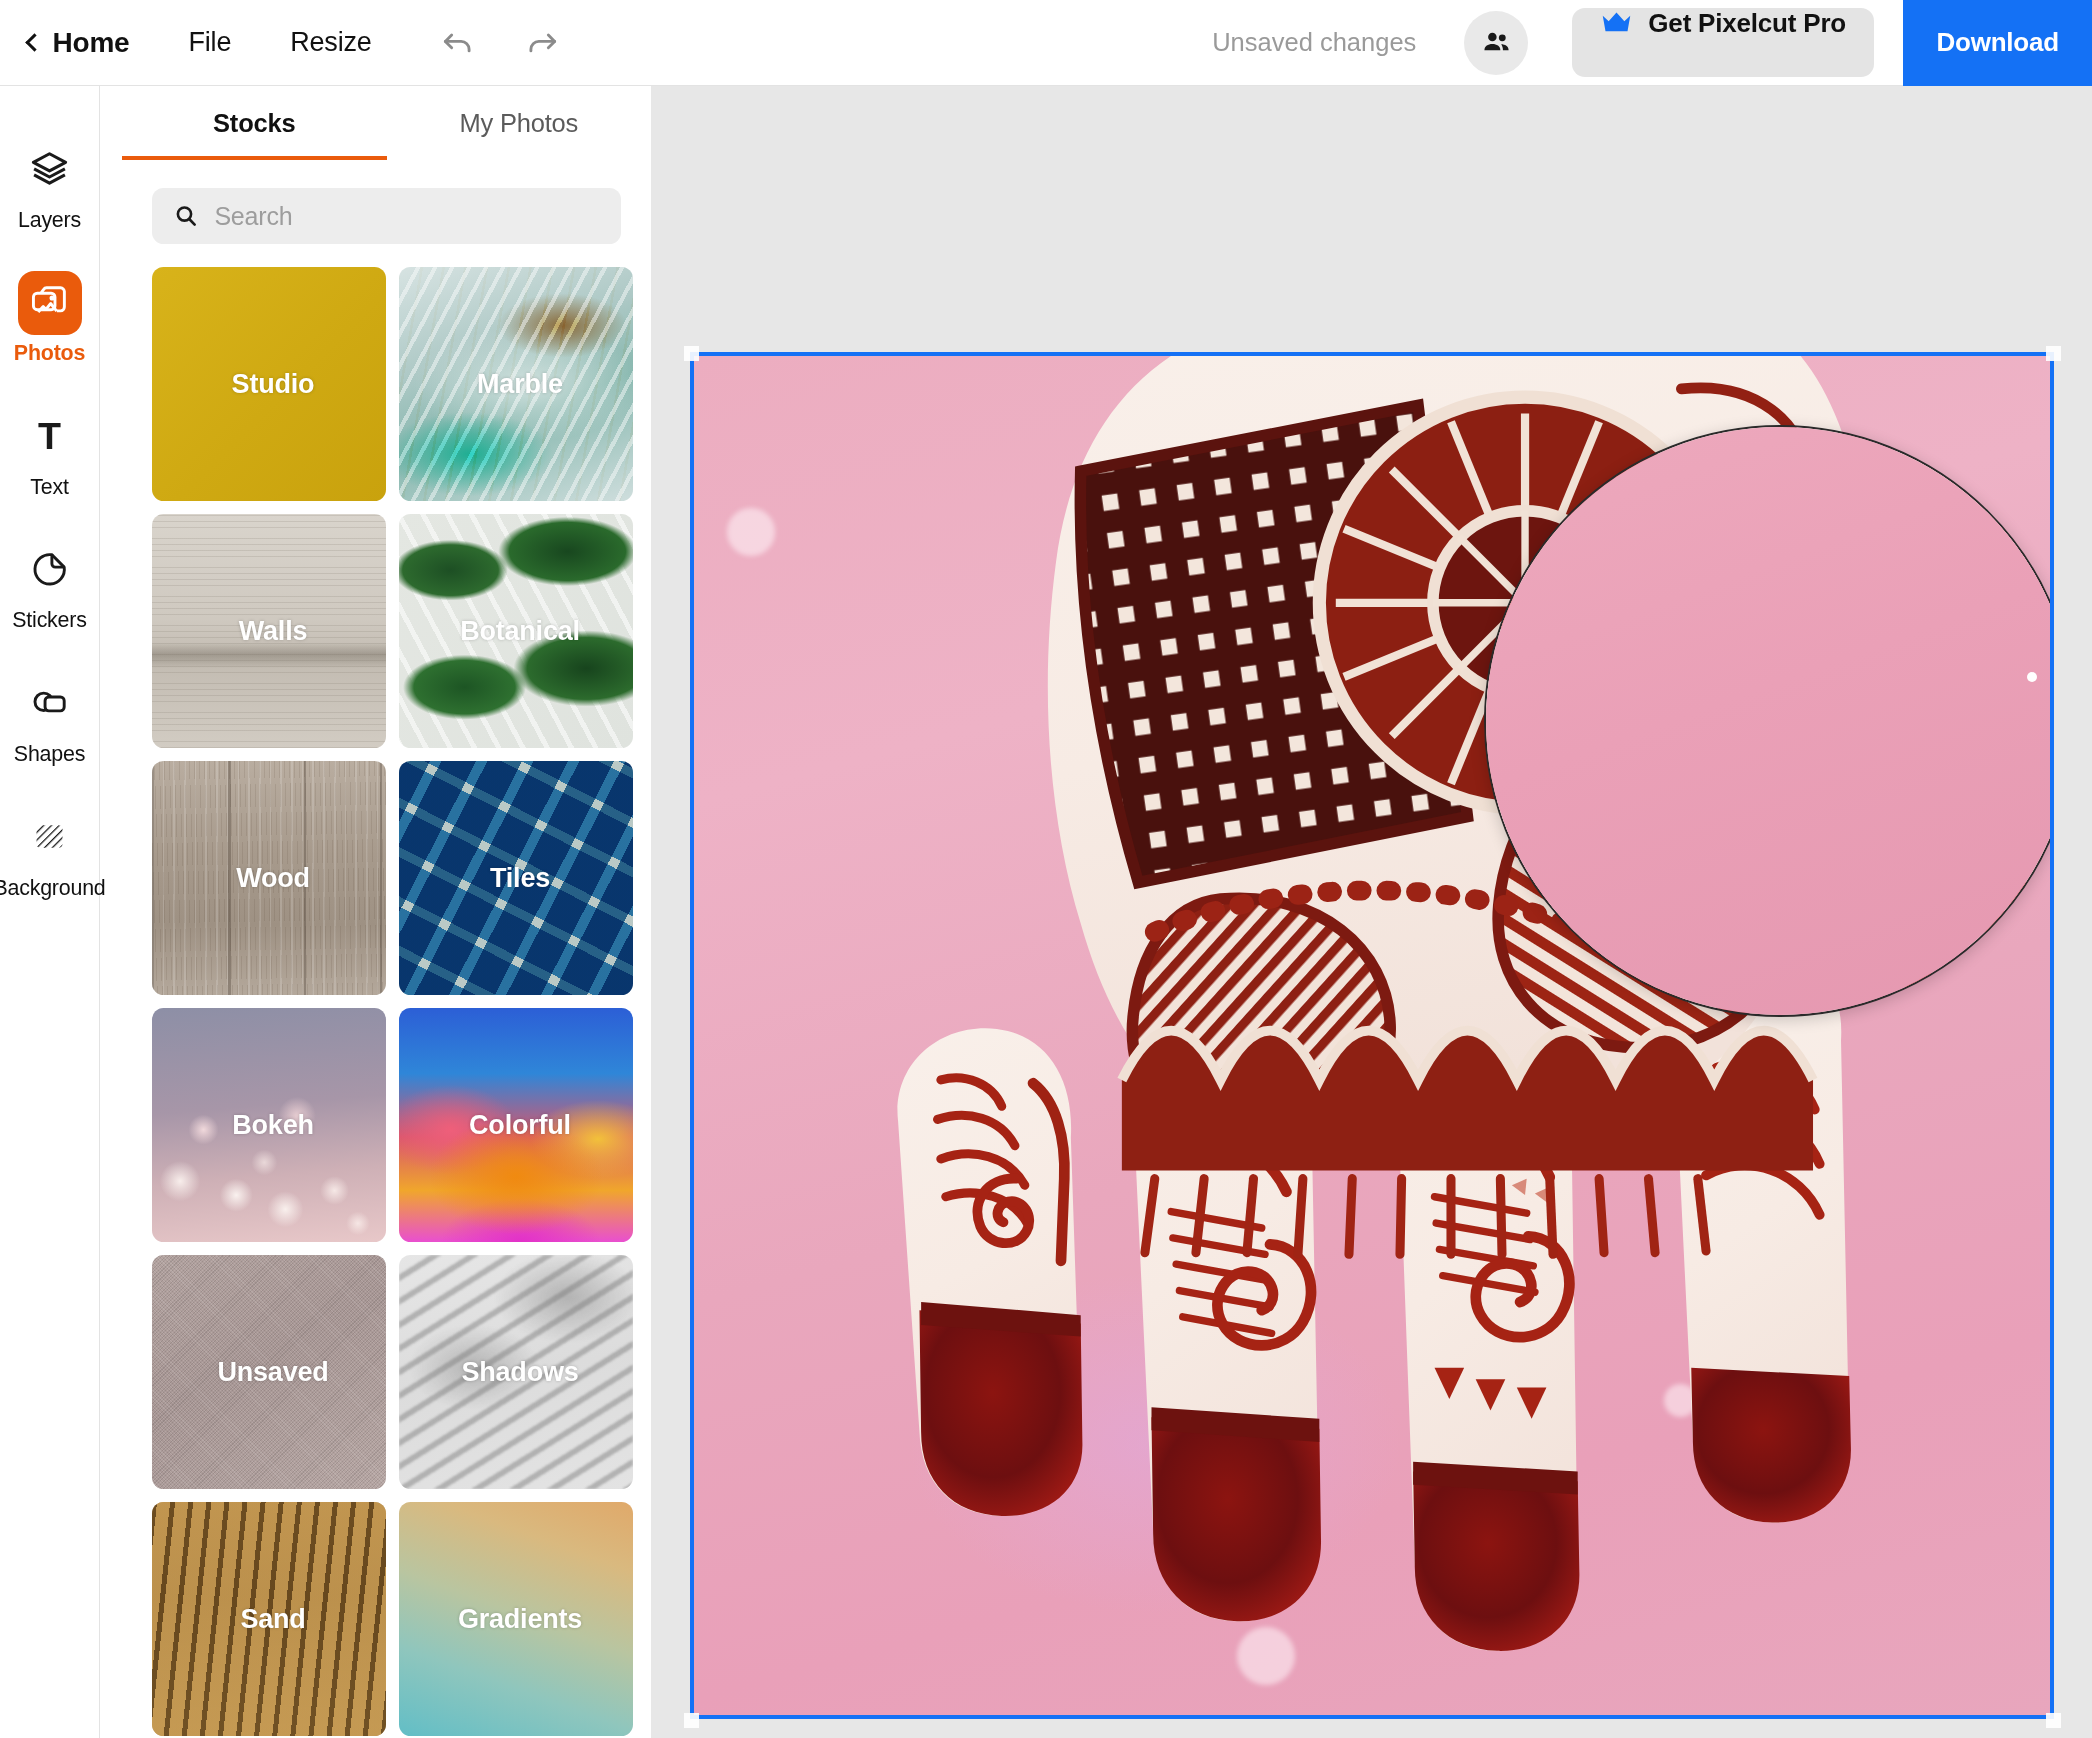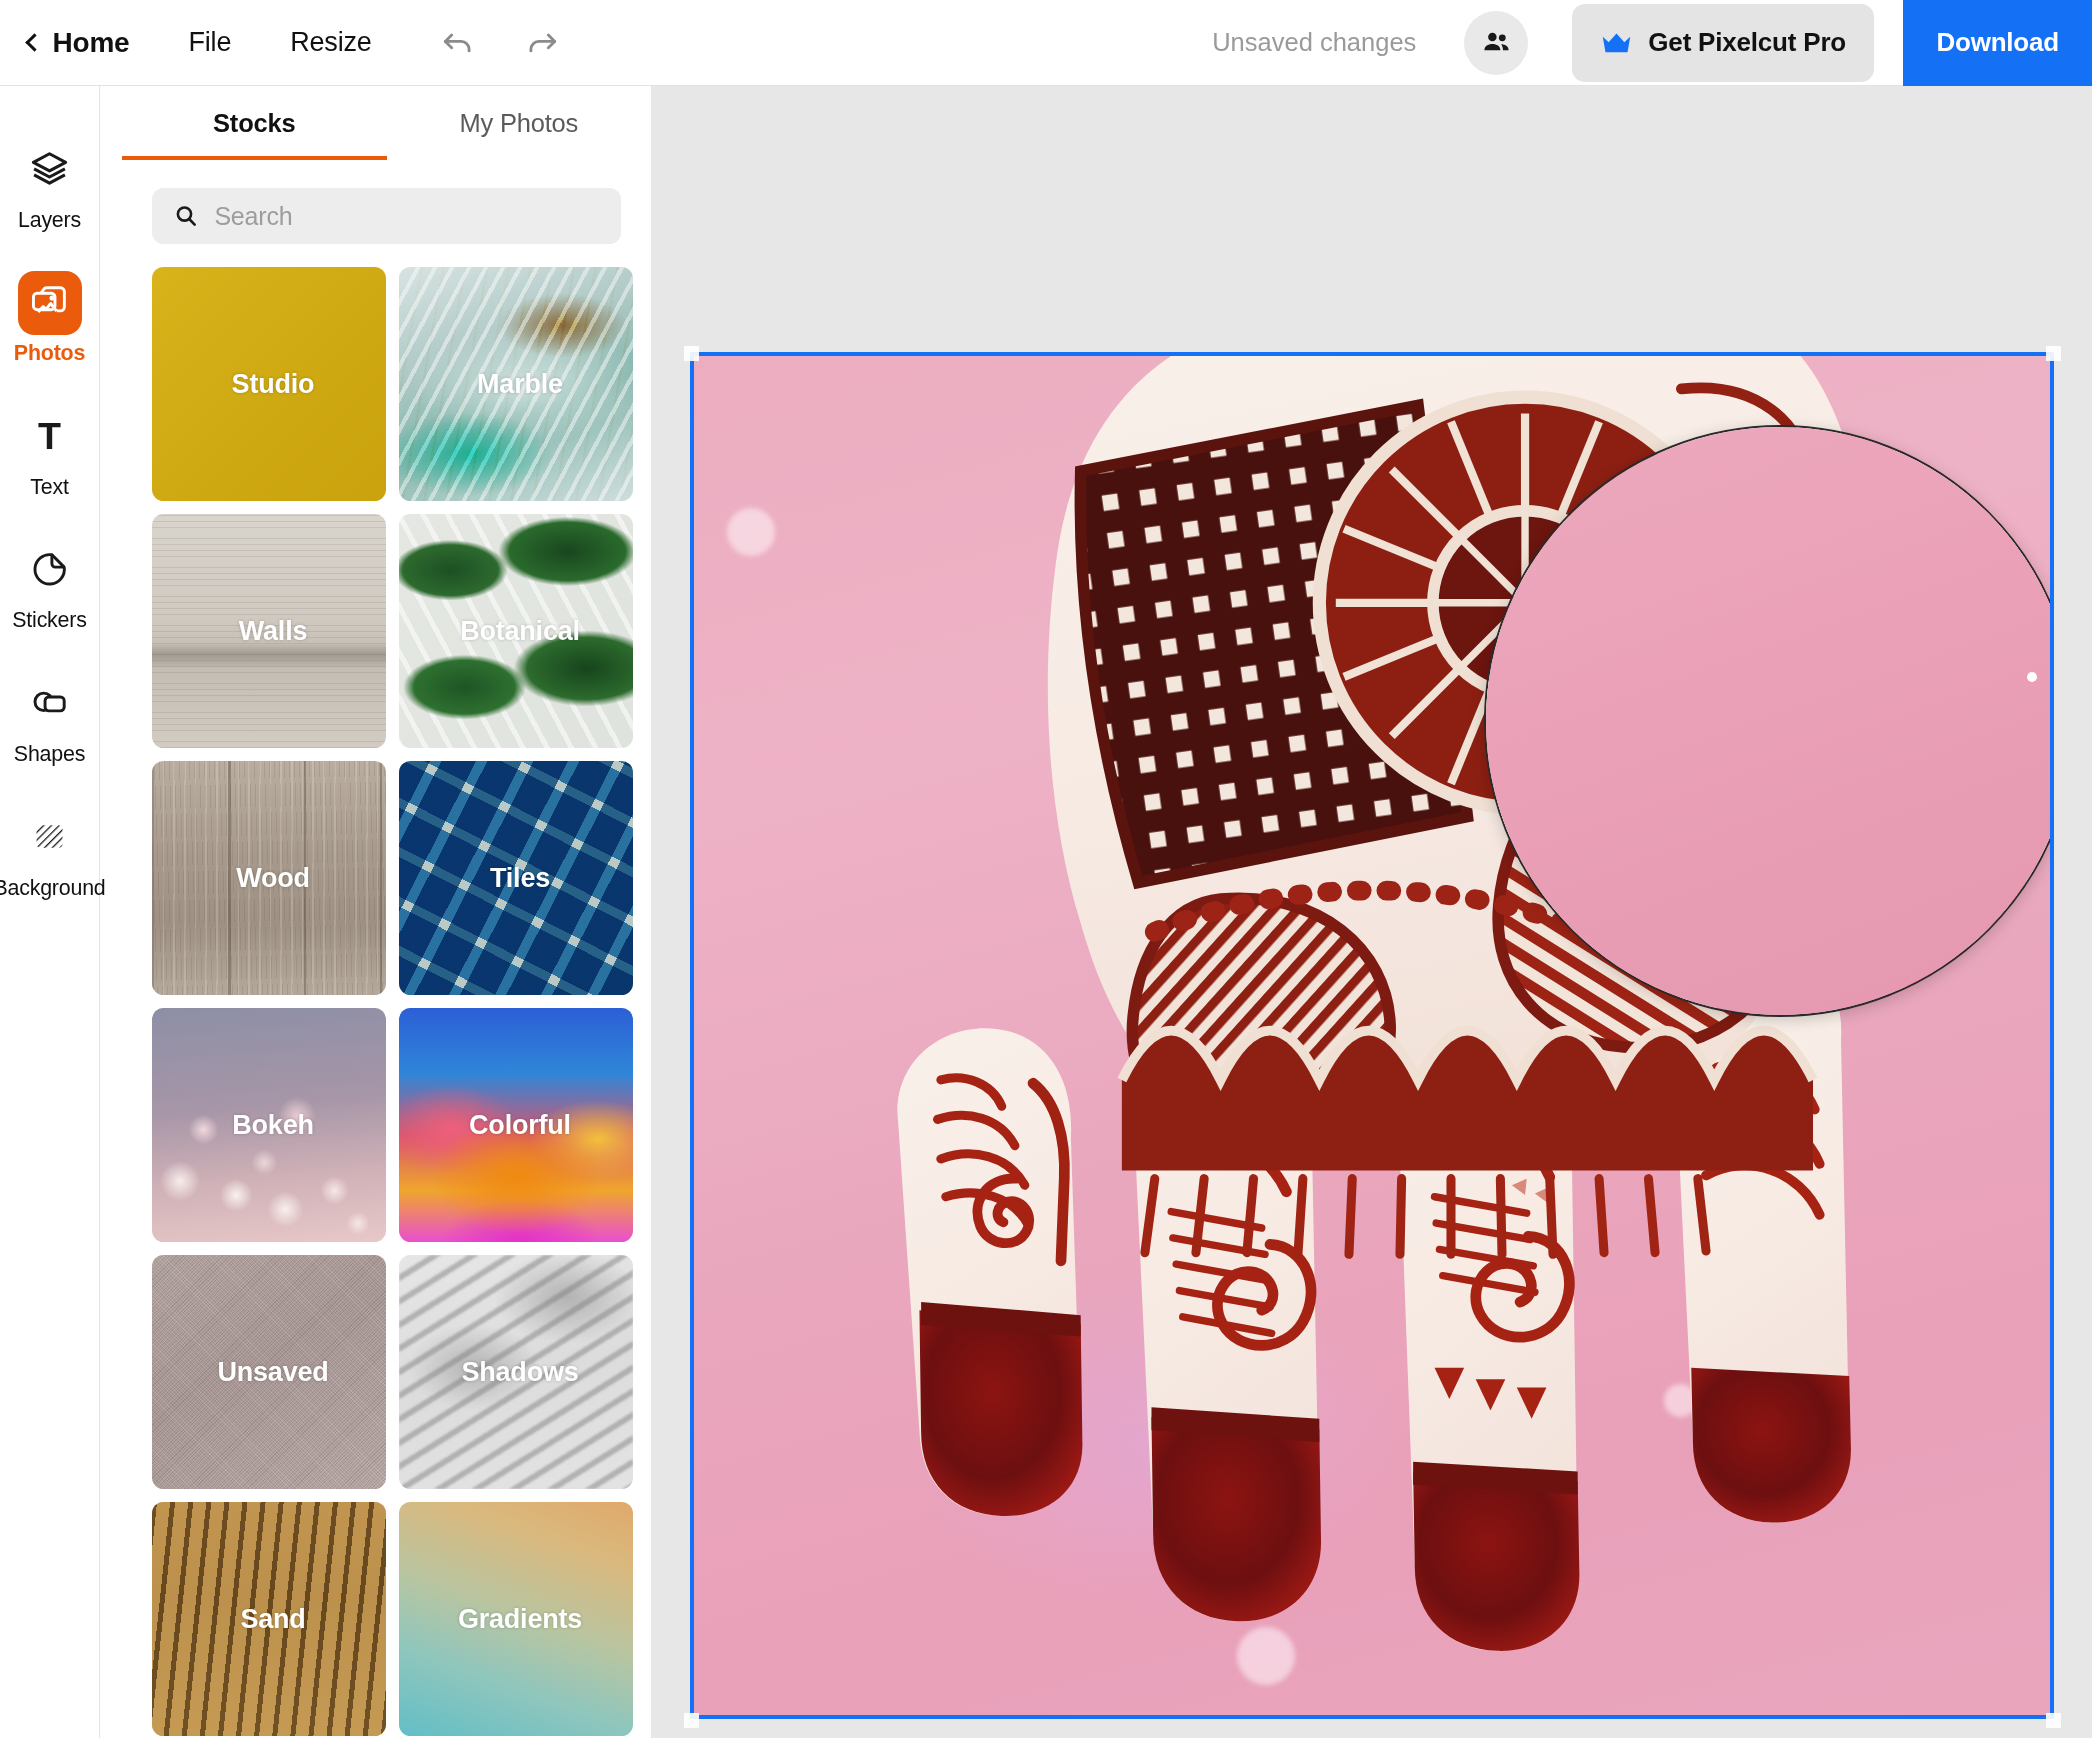--- a/index.html
+++ b/index.html
@@ -37,22 +37,22 @@
   .topbar-right {
     margin-left: auto; display: flex; align-items: center; gap: 13px; padding-right: 0;
   }
   .unsaved { font-size: 25.5px; color: #9a9a9a; margin-right: 35px; }
   .avatar-btn {
     width: 64px; height: 64px; border-radius: 50%;
     background: #e9e9e9; display: flex; align-items: center; justify-content: center;
     cursor: pointer; margin-right: 31px;
   }
   .pro-btn {
-    height: 78px; background: #e4e4e4; border-radius: 13px;
-    display: flex; align-items: center; gap: 15px;
+    height: 69px; background: #e4e4e4; border-radius: 13px;
+    display: flex; align-items: flex-start; gap: 15px;
     padding: 0 28px; cursor: pointer; margin-right: 16.4px;
   }
   .pro-label { font-size: 26px; font-weight: 700; color: #111; letter-spacing: -0.2px; }
   .dl-btn {
     height: 86px; background: #1471f5; display: flex; align-items: center;
     padding: 0 33px; cursor: pointer;
   }
   .dl-label { font-size: 26px; font-weight: 700; color: #fff; letter-spacing: -0.2px; }
 
   

